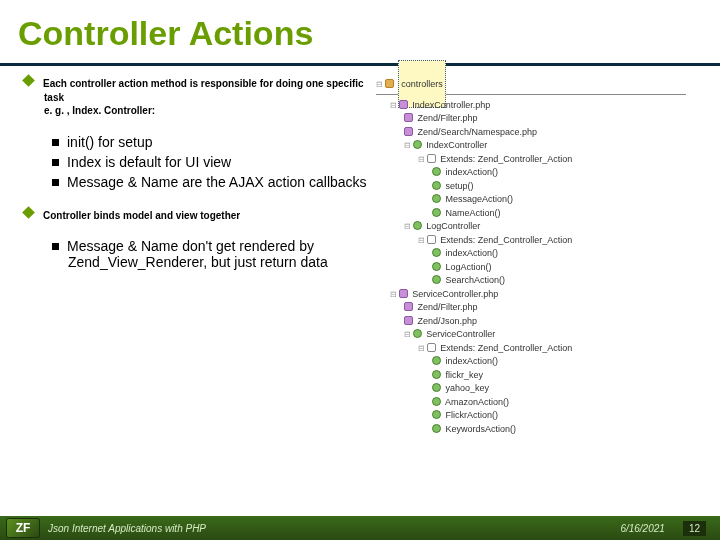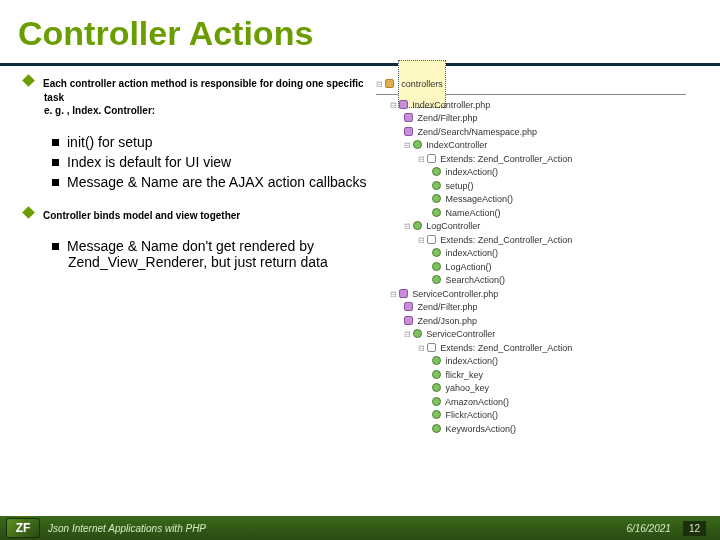--- a/index.html
+++ b/index.html
@@ -12,21 +12,21 @@
 .right{width:320px;font-size:9px;line-height:1.5;color:#333;padding-top:2px}
 ul.lvl1{list-style:none}
 ul.lvl1>li{margin-bottom:10px}
 .diamond{display:inline-block;width:9px;height:9px;background:#6a9e00;transform:rotate(45deg);margin-right:10px;vertical-align:2px}
 .p1{font-size:10px;font-weight:bold;line-height:1.35;margin-left:20px;text-indent:-20px}
 ul.lvl2{list-style:none;margin:16px 0 0 28px}
 ul.lvl2>li{font-size:14px;margin-bottom:4px;text-indent:-16px;margin-left:16px}
 .sq{display:inline-block;width:7px;height:7px;background:#000;margin-right:8px;vertical-align:1px}
 .footer{position:absolute;left:0;bottom:0;width:100%;height:24px;background:linear-gradient(#3a6a1a,#2a4a12);display:flex;align-items:center;color:#d5eac2;font-size:10px;font-style:italic}
 .logo{width:34px;height:20px;margin:0 8px 0 6px;background:linear-gradient(135deg,#5c8f1f,#2a4a12);border:1px solid #1a2f0a;border-radius:2px;display:flex;align-items:center;justify-content:center;color:#fff;font-style:normal;font-size:12px;font-weight:bold}
-.foot-right{margin-left:auto;display:flex;align-items:center;gap:12px;padding-right:14px;font-style:italic}
+.foot-right{margin-left:auto;display:flex;align-items:center;gap:18px;padding-right:14px;font-style:italic}
 .pagenum{background:#1a2f0a;padding:2px 6px;font-style:normal}
 .tree div{white-space:nowrap}
 .ico{display:inline-block;width:9px;height:9px;border-radius:2px;vertical-align:-1px;margin-right:2px}
 .fold{background:#e0b050;border:1px solid #b88020}
 .php{background:#c88fd8;border:1px solid #8a5aa0}
 .grn{background:#7fc060;border:1px solid #4a8030;border-radius:50%}
 .cls{background:#fff;border:1px solid #888}
 .pad0{padding-left:0}
 .pad1{padding-left:14px}
 .pad2{padding-left:28px}

